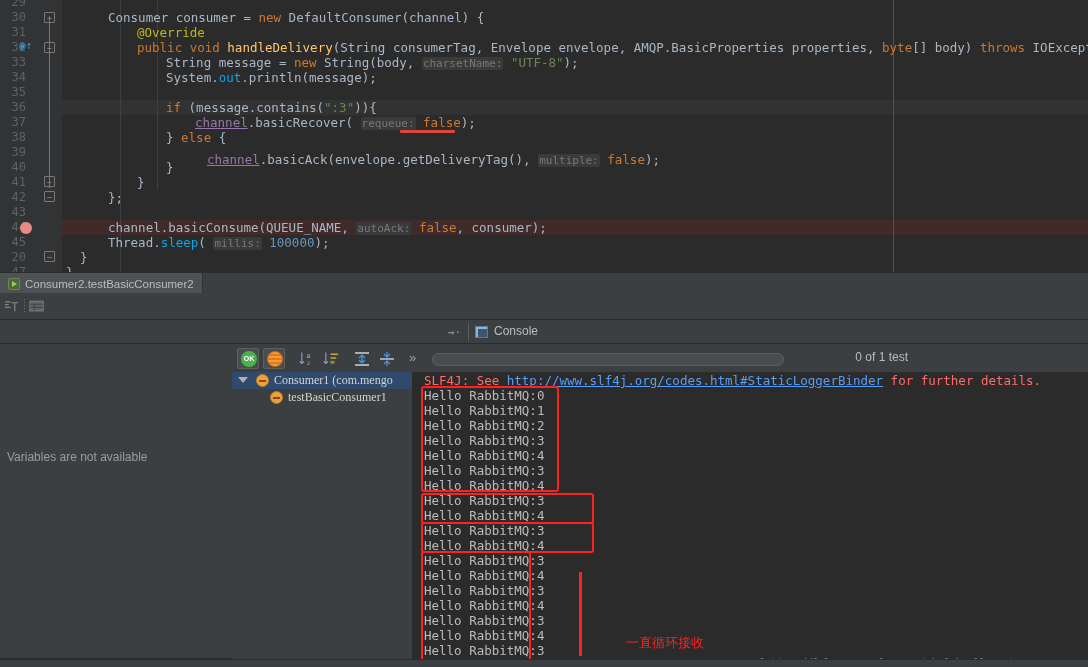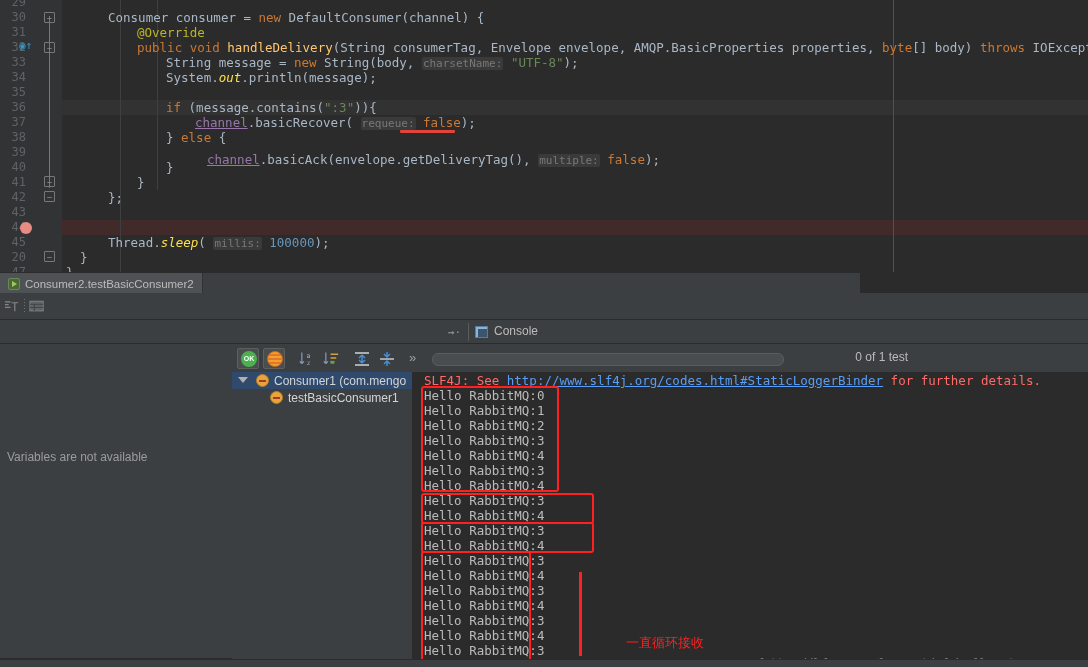--- a/index.html
+++ b/index.html
@@ -53,36 +53,36 @@
     position: absolute; left: 0; right: 0; height: 15px; background: #323232;
   }
   .err-line {
     position: absolute; left: 0; right: 0; height: 15px; background: #402a2a;
   }
   .kw { color: #cc7832; }
   .str { color: #6a8759; }
   .num { color: #6897bb; }
   .ann { color: #bbb529; }
   .fn { color: #ffc66d; }
-  .fld { color: #fde047; font-style: italic; }
+  .fld { color: #0ea5e9; }
   .hint {
     color: #787878; background: #3a3a3a; border-radius: 2px; padding: 0 1px;
     font-size: 11px;
   }
   .underl { color: #9876aa; text-decoration: underline; }
   .vline {
     position: absolute; top: 0; width: 1px; height: 272px; background: #4e5254;
   }
   .redmark {
     position: absolute; height: 3px; background: #e2443a; border-radius: 1px;
   }
 
   
   .tabbar {
-    position: absolute; left: 0; top: 272px; width: 860px; height: 21px;
+    position: absolute; left: 0; top: 272px; width: 1088px; height: 21px;
     background: #3c3f41; border-top: 1px solid #2b2b2b;
   }
   .tab-active {
     position: absolute; left: 0; top: 0; height: 21px;
     background: #4e5254; border-right: 1px solid #323232;
     display: flex; align-items: center; padding: 0 8px; gap: 5px;
   }
   .tab-label {
     font-family: "Liberation Sans", sans-serif; font-size: 11.5px; color: #bbbbbb;
   }
@@ -205,21 +205,21 @@
   .errball {
     position: absolute; width: 13px; height: 13px; border-radius: 50%;
     background: #e8a33d; border: 1px solid #b97e26;
   }
   .errball:after {
     content: ""; position: absolute; left: 2px; top: 5px;
     width: 7px; height: 2px; background: #a03a2a;
   }
   .tree-label {
     position: absolute;
-    font-family: Liberation Sans, sans-serif; font-size: 12px; color: #d4d4d4;
+    font-family: Liberation Serif, serif; font-size: 12px; color: #d4d4d4;
     white-space: nowrap;
   }
   .treesplit {
     position: absolute; left: 412px; top: 52px; width: 2px; height: 295px;
     background: #2b2b2b;
   }
 
   
   .console {
     position: absolute; left: 414px; top: 52px; width: 674px; height: 295px;
@@ -314,20 +314,21 @@
       <div class="cl" style="top:40px; left:75px;"><span class="kw">public</span> <span class="kw">void</span> <span class="fn">handleDelivery</span>(String consumerTag, Envelope envelope, AMQP.BasicProperties properties, <span class="kw">byte</span>[] body) <span class="kw">throws</span> IOException {</div>
       <div class="cl" style="top:55px; left:104px;">String message = <span class="kw">new</span> String(body, <span class="hint">charsetName:</span> <span class="str">"UTF-8"</span>);</div>
       <div class="cl" style="top:70px; left:104px;">System.<span class="fld">out</span>.println(message);</div>
       <div class="cl" style="top:100px; left:104px;"><span class="kw">if</span> (message.contains(<span class="str">":3"</span>)){</div>
       <div class="cl" style="top:115px; left:133px;"><span class="underl">channel</span>.basicRecover( <span class="hint">requeue:</span> <span class="kw">false</span>);</div>
       <div class="cl" style="top:130px; left:104px;">} <span class="kw">else</span> {</div>
       <div class="cl" style="top:152px; left:133px;margin-left:12px;"><span class="underl">channel</span>.basicAck(envelope.getDeliveryTag(), <span class="hint">multiple:</span> <span class="kw">false</span>);</div>
       <div class="cl" style="top:160px; left:104px;">}</div>
       <div class="cl" style="top:175px; left:75px;">}</div>
       <div class="cl" style="top:190px; left:46px;">};</div>
+      <div class="cl" style="top:220px; left:46px;">channel.basicConsume(QUEUE_NAME, <span class="hint">autoAck:</span> <span class="kw">false</span>, consumer);</div>
       <div class="cl" style="top:235px; left:46px;">Thread.<span class="fld">sleep</span>( <span class="hint">millis:</span> <span class="num">100000</span>);</div>
       <div class="cl" style="top:250px; left:18px;">}</div>
       <div class="cl" style="top:265px; left:4px;">}</div>
     </div>
 
     <div class="redmark" style="left:400px; top:130px; width:55px;"></div>
   </div>
 
   <div class="tabbar">
     <div class="tab-active">

